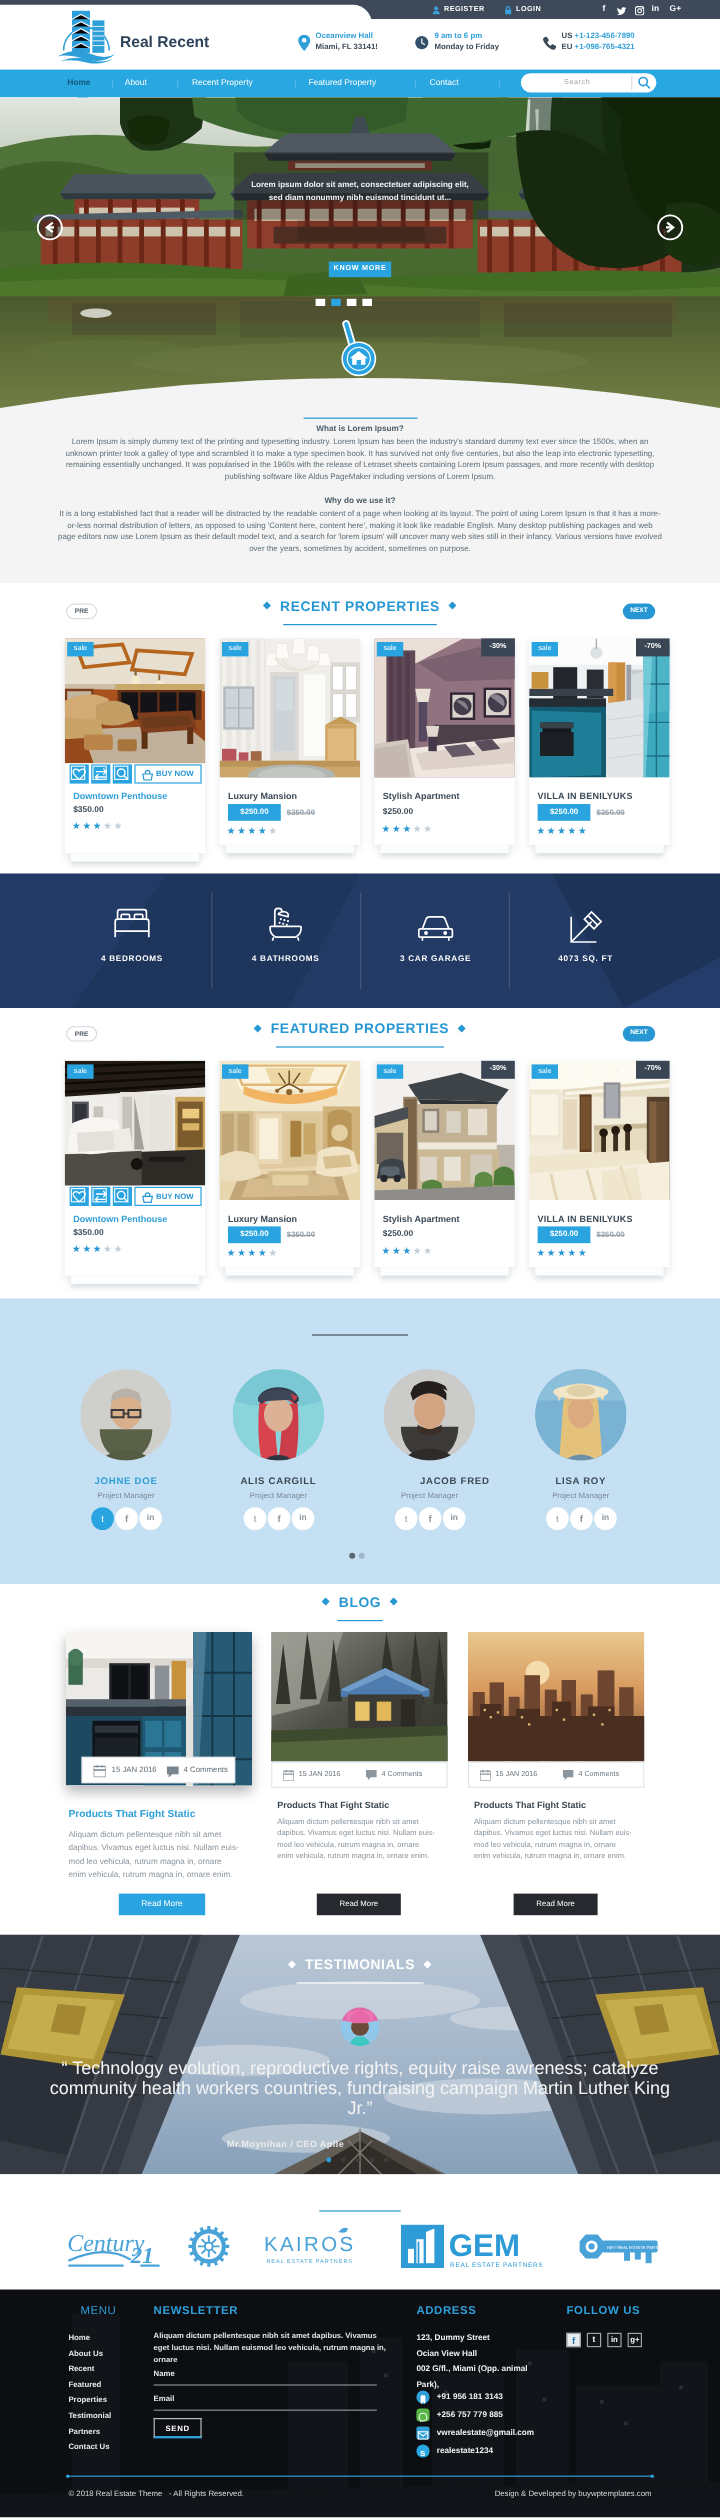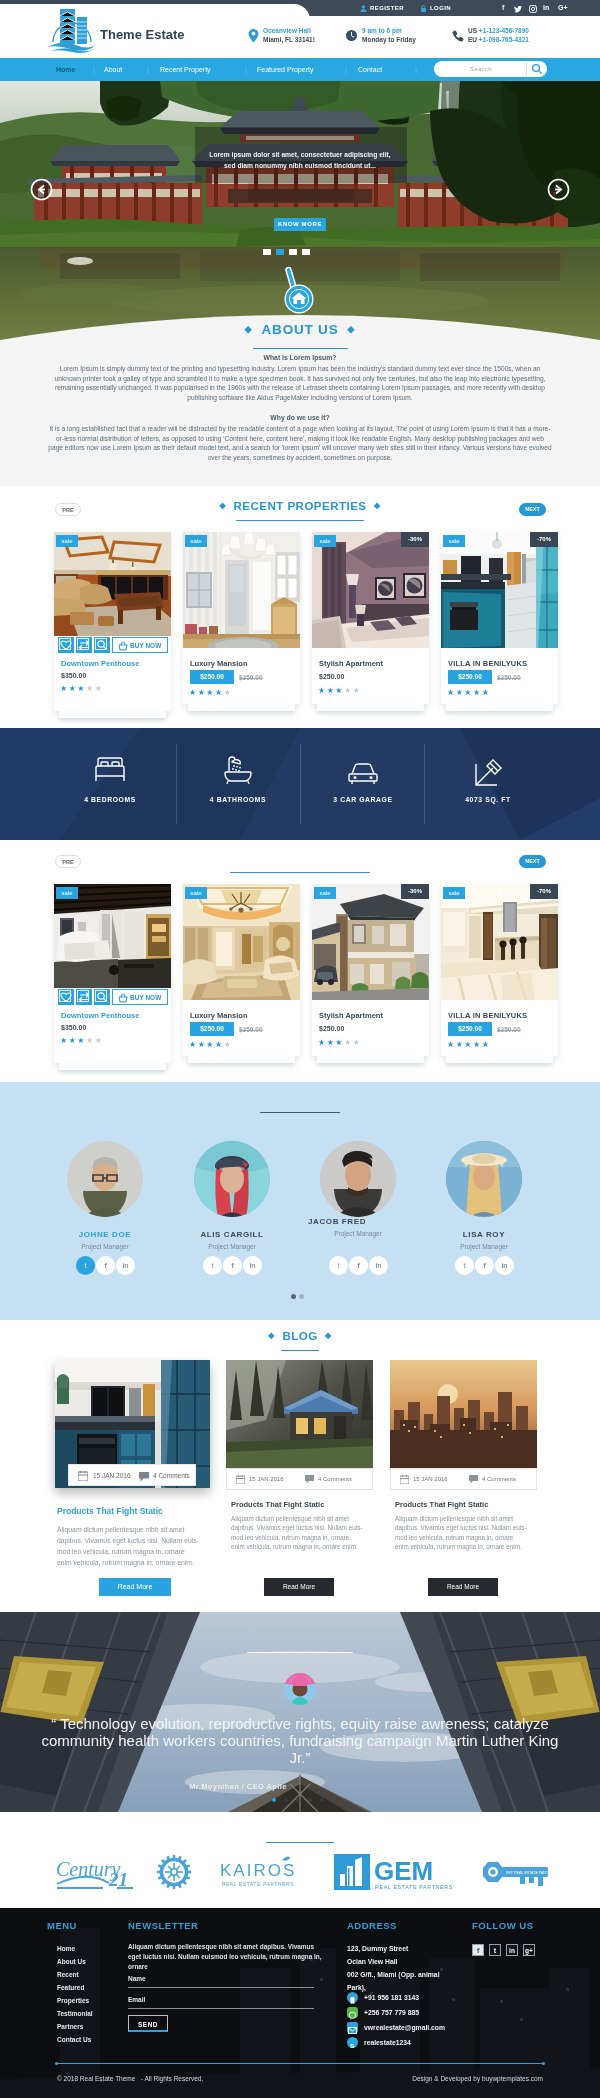--- a/index.html
+++ b/index.html
@@ -64,21 +64,21 @@
           <path d="M31 20 h10"></path>
           <path d="M31 24 h10"></path>
           <path d="M31 28 h10"></path>
           <path d="M31 32 h10"></path>
         </g>
 <path d="M2 41 q14 -8 28 -2 q12 5 20 0 q-10 9 -26 4 q-14 -4 -22 -2z" fill="#2e9fd8"></path>
 <path d="M4 45 q14 -5 26 -1 q10 3 18 -1 q-9 6 -22 3 q-12 -3 -22 -1z" fill="#2e9fd8"></path>
 </svg>
 </div>
 
-<div class="abs" style="left:100px;top:27px;font-size:13px;font-weight:bold;color:#30455c">Theme Estate</div>
+<div class="abs" style="left:100px;top:27px;font-size:13px;font-weight:bold;color:#30455c">Real Recent</div>
 
 <div class="abs" style="left:248px;top:27px;width:110px;height:22px">
 <svg class="abs" style="left:0;top:2px" width="11" height="14" viewBox="0 0 11 14">
         <path d="M5.5 0C2.5 0 .5 2.2.5 4.8c0 3.4 5 8.7 5 8.7s5-5.3 5-8.7C10.5 2.2 8.5 0 5.5 0z" fill="#2e9fd8"></path>
         <circle cx="5.5" cy="4.6" r="1.9" fill="#fff"></circle>
       </svg>
 <div class="abs" style="left:15px;top:0;font-size:6.5px;color:#2e9fd8;font-weight:bold">Oceanview Hall</div>
 <div class="abs" style="left:15px;top:8.5px;font-size:6.5px;color:#3c4a59;font-weight:bold">Miami, FL 33141!</div>
 </div>
 
@@ -282,21 +282,20 @@
 <svg class="abs" style="left:280px;top:184px" width="40" height="54" viewBox="0 0 40 54">
 <path d="M13.5 22 L8.5 5" stroke="#fff" stroke-width="6.5" stroke-linecap="round"></path>
 <path d="M13.5 22 L8.5 5" stroke="#2aa4e0" stroke-width="3.4" stroke-linecap="round"></path>
 <circle cx="19" cy="34" r="14.5" fill="#fff"></circle>
 <circle cx="19" cy="34" r="13.2" fill="#2aa4e0"></circle>
 <circle cx="19" cy="34" r="9.6" fill="none" stroke="#fff" stroke-width="1"></circle>
 <path d="M19 27.5 l7.5 6 h-2 v5.5 h-11 v-5.5 h-2 Z" fill="#fff"></path>
 <rect x="17.2" y="35" width="3.6" height="4" fill="#2aa4e0"></rect>
 </svg>
 
-<div class="abs" style="left:0;top:241px;width:600px;text-align:center;font-size:13.5px;font-weight:bold;color:#2797d3;letter-spacing:.8px"><span class="dia" style="font-size:9px">◆</span>&nbsp;&nbsp;ABOUT US&nbsp;&nbsp;<span class="dia" style="font-size:9px">◆</span></div>
 </div>
 
 <div class="sec" style="top:341px;height:145px;background:#f3f4f3">
 <div class="abs" style="left:253px;top:7px;width:95px;height:1px;background:#2797d3"></div>
 
 <div class="abs" style="left:0;top:13px;width:600px;text-align:center;font-size:6.8px;font-weight:bold;color:#4d5c68">What is Lorem Ipsum?</div>
 
 <div class="abs" style="left:48px;top:23px;width:504px;text-align:center;font-size:6.6px;line-height:9.6px;color:#5e6d79">Lorem Ipsum is simply dummy text of the printing and typesetting industry. Lorem Ipsum has been the industry's standard dummy text ever since the 1500s, when an unknown printer took a galley of type and scrambled it to make a type specimen book. It has survived not only five centuries, but also the leap into electronic typesetting, remaining essentially unchanged. It was popularised in the 1960s with the release of Letraset sheets containing Lorem Ipsum passages, and more recently with desktop publishing software like Aldus PageMaker including versions of Lorem Ipsum.</div>
 
 <div class="abs" style="left:0;top:73px;width:600px;text-align:center;font-size:6.8px;font-weight:bold;color:#4d5c68">Why do we use it?</div>
@@ -605,20 +604,21 @@
           <path d="M3 8 L3 29 L24 29 M3 29 L20 12"></path>
           <path d="M20 4 L28 12 L22 18 L14 10 Z"></path>
           <path d="M17 7 L25 15"></path>
         </g>
       </svg>
 <div class="abs" style="left:438px;top:68px;width:100px;text-align:center;font-size:6.8px;font-weight:bold;color:#fff;letter-spacing:.6px">4073 SQ. FT</div>
 </div>
 
 <div class="sec" style="top:840px;height:242px;background:#fff">
 
+<div class="abs" style="left:0;top:12px;width:600px;text-align:center;font-size:11.5px;font-weight:bold;color:#2797d3;letter-spacing:.5px"><span class="dia">◆</span>&nbsp;&nbsp;FEATURED PROPERTIES&nbsp;&nbsp;<span class="dia">◆</span></div>
 <div class="abs" style="left:230px;top:32px;width:140px;height:1px;background:#2797d3"></div>
 
 <div class="abs" style="left:55px;top:15px;width:26px;height:13px;background:#fff;border:1px solid #d8dee4;border-radius:7px;font-size:5.5px;font-weight:bold;color:#55606a;text-align:center;line-height:12px">PRE</div>
 
 <div class="abs" style="left:519px;top:15px;width:27px;height:13px;background:#2797d3;border-radius:7px;font-size:5.5px;font-weight:bold;color:#fff;text-align:center;line-height:13px">NEXT</div>
 
 <div class="abs card" style="left:54px;top:44px;width:117px;height:179px">
 
 <svg width="117" height="104" viewBox="0 0 117 104" preserveAspectRatio="none">
 <rect width="117" height="104" fill="#eceae6"></rect>
@@ -910,21 +910,21 @@
 <g clip-path="url(#ag3)">
 <rect x="12" y="12" width="76" height="76" fill="#cbcbc9"></rect>
 <path d="M50 88 a24 28 0 0 1-24-28 l48 0 a24 28 0 0 1-24 28z" fill="#3c3a38"></path>
 <path d="M26 88 q24 -20 48 0 l0 4 l-48 0 z" fill="#2e2c2a"></path>
 <ellipse cx="50" cy="46" rx="13" ry="16" fill="#d2a482"></ellipse>
 <path d="M36 38 q14 -12 28 0 l0 -6 q-6 -10 -16 -10 q-10 0 -14 10 z" fill="#241f1c"></path>
 <path d="M35 30 q15 -8 30 0 l-2 -4 q-13 -8 -26 0 z" fill="#241f1c"></path>
 <path d="M40 58 q10 8 20 0 l0 6 q-10 6 -20 0 z" fill="#3a2e26"></path>
 </g>
 </svg>
-<div style="text-align:left;font-size:8px;font-weight:bold;color:#3c4a56;letter-spacing:.6px">JACOB FRED</div>
+<div style="margin-top:13px;text-align:right;font-size:8px;font-weight:bold;color:#3c4a56;letter-spacing:.6px">JACOB FRED</div>
 <div style="margin-top:4px;text-align:center;font-size:6.5px;color:#7b8894">Project Manager</div>
 </div>
 
 <div class="abs" style="left:329px;top:174px;width:60px;height:20px">
 <span class="abs" style="left:0;width:19px;height:19px;border-radius:50%;background:#fff;color:#8a959e;font-size:8px;text-align:center;line-height:19px">t</span>
 <span class="abs" style="left:20px;width:19px;height:19px;border-radius:50%;background:#fff;color:#8a959e;font-size:8px;text-align:center;line-height:19px;font-weight:bold">f</span>
 <span class="abs" style="left:40px;width:19px;height:19px;border-radius:50%;background:#fff;color:#8a959e;font-size:7px;text-align:center;line-height:19px;font-weight:bold">in</span>
 </div>
 
 <div class="abs" style="left:434px;top:59px;width:100px">
@@ -1199,20 +1199,21 @@
 <path d="M300 164 L368 200 L300 200 Z" fill="#4e483e"></path>
 <path d="M300 172 L348 200 L252 200 Z" fill="#332e26"></path>
 <g stroke="#8a857a" stroke-width="1.2">
           <path d="M300 162 L300 200"></path>
           <path d="M290 172 L318 200"></path>
           <path d="M310 172 L282 200"></path>
         </g>
 <rect width="600" height="200" fill="#222c38" opacity=".1"></rect>
 </svg>
 
+<div class="abs" style="left:0;top:20px;width:600px;text-align:center;font-size:11.5px;font-weight:bold;color:#fff;letter-spacing:.5px"><span style="color:#fff;font-size:8px;vertical-align:2px">◆</span>&nbsp;&nbsp;TESTIMONIALS&nbsp;&nbsp;<span style="color:#fff;font-size:8px;vertical-align:2px">◆</span></div>
 <div class="abs" style="left:247px;top:40px;width:106px;height:1px;background:#fff"></div>
 
 <svg class="abs" style="left:283px;top:60px" width="34" height="34" viewBox="0 0 34 34">
 <defs>
           <clipPath id="avcl">
             <circle cx="17" cy="17" r="16"></circle>
           </clipPath>
         </defs>
 <g clip-path="url(#avcl)">
 <rect width="34" height="34" fill="#8fc8e8"></rect>
@@ -1339,21 +1340,21 @@
           <rect x="440" y="60" width="3" height="3"></rect>
           <rect x="452" y="90" width="3" height="3"></rect>
           <rect x="500" y="92" width="3" height="3"></rect>
           <rect x="520" y="110" width="3" height="3"></rect>
           <rect x="566" y="80" width="3" height="3"></rect>
           <rect x="370" y="84" width="3" height="3"></rect>
         </g>
 <path d="M0 170 L600 160 L600 190 L0 190 Z" fill="#101317"></path>
 </svg>
 
-<div class="abs" style="left:47px;top:12px;font-size:9.5px;font-weight:bold;color:#2e9fd8;letter-spacing:.5px">MENU</div>
+<div class="abs" style="left:67px;top:12px;font-size:9.5px;font-weight:normal;color:#2e9fd8;letter-spacing:.5px">MENU</div>
 <div class="abs" style="left:57px;top:34px;font-size:6.5px;line-height:13px;color:#e6e8ea;font-weight:bold">Home<br>About Us<br>Recent<br>Featured<br>Properties<br>Testimonial<br>Partners<br>Contact Us</div>
 
 <div class="abs" style="left:128px;top:12px;font-size:9.5px;font-weight:bold;color:#2e9fd8;letter-spacing:.5px">NEWSLETTER</div>
 <div class="abs" style="left:128px;top:34px;width:200px;font-size:6.4px;line-height:9.8px;color:#dfe2e5;font-weight:bold">Aliquam dictum pellentesque nibh sit amet dapibus. Vivamus eget luctus nisi. Nullam euismod leo vehicula, rutrum magna in, ornare</div>
 
 <div class="abs" style="left:128px;top:67px;font-size:6.5px;color:#e6e8ea;font-weight:bold">Name</div>
 <div class="abs" style="left:128px;top:79px;width:186px;height:1px;background:#888e94"></div>
 
 <div class="abs" style="left:128px;top:88px;font-size:6.5px;color:#e6e8ea;font-weight:bold">Email</div>
 <div class="abs" style="left:128px;top:100px;width:186px;height:1px;background:#888e94"></div>

